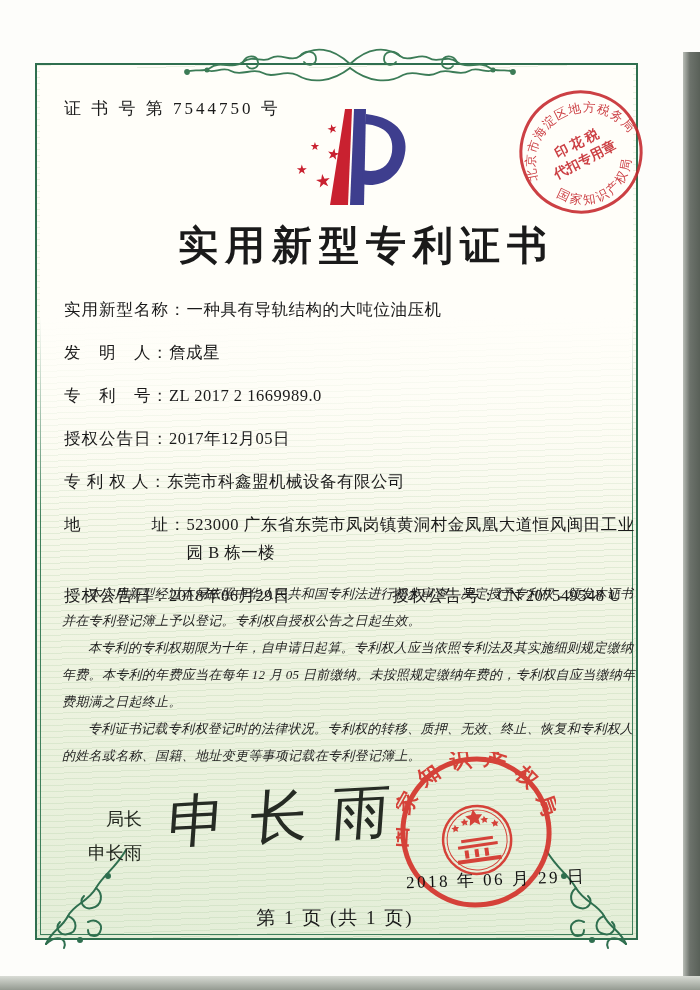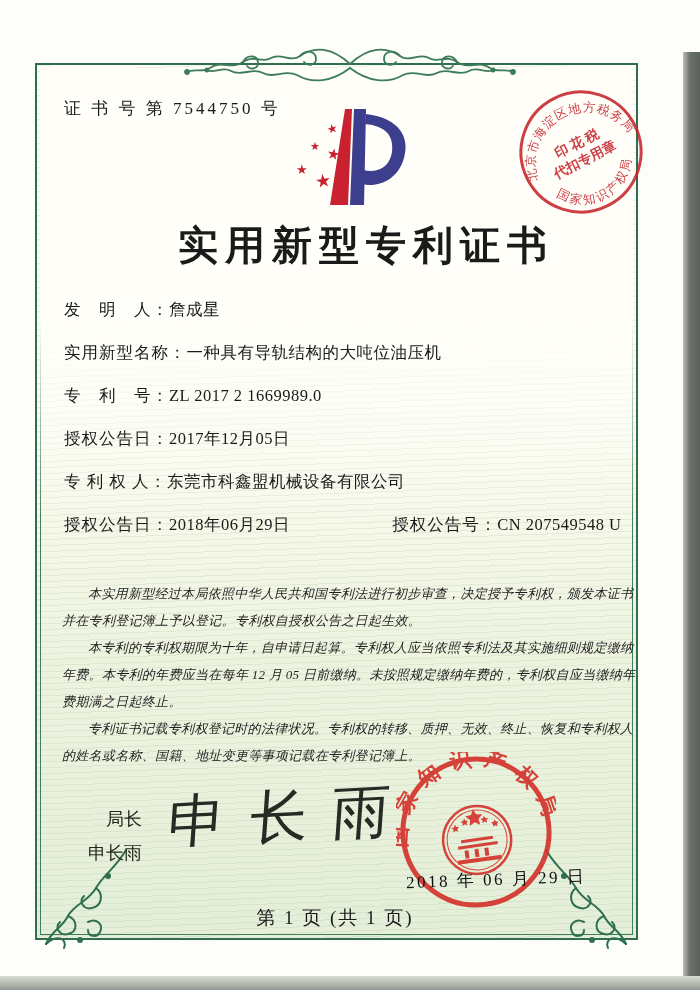--- a/index.html
+++ b/index.html
@@ -135,33 +135,36 @@
     <text x="67" y="62" font-size="13.5" text-anchor="middle" font-weight="bold">印 花 税</text>
     <text x="67" y="80" font-size="13.5" text-anchor="middle" font-weight="bold">代扣专用章</text>
     <text font-size="12.5" letter-spacing="2">
       <textPath href="#taxBot" startOffset="50%" text-anchor="middle">国家知识产权局</textPath>
     </text>
   </g>
 </svg>
 
 <div class="fields">
   <div class="row">
+    <span class="lbl">实用新型名称：</span><span class="val">一种具有导轨结构的大吨位油压机</span>
+  </div>
+  <div class="row">
     <span class="lbl">发　明　人：</span><span class="val">詹成星</span>
   </div>
   <div class="row">
-    <span class="lbl">实用新型名称：</span><span class="val">一种具有导轨结构的大吨位油压机</span>
-  </div>
-  <div class="row">
     <span class="lbl">专　利　号：</span><span class="val">ZL 2017 2 1669989.0</span>
   </div>
   <div class="row">
     <span class="lbl">授权公告日：</span><span class="val">2017年12月05日</span>
   </div>
   <div class="row">
     <span class="lbl">专 利 权 人：</span><span class="val">东莞市科鑫盟机械设备有限公司</span>
+  </div>
+  <div class="row">
+    <span class="lbl">地　　　　址：</span><span class="val-wrap">523000 广东省东莞市凤岗镇黄洞村金凤凰大道恒风闽田工业园 B 栋一楼</span>
   </div>
   <div class="row row-split">
     <span class="part1"><span class="lbl">授权公告日：</span><span class="val">2018年06月29日</span></span>
     <span class="part2"><span class="lbl">授权公告号：</span><span class="val">CN 207549548 U</span></span>
   </div>
 </div>
 
 <div class="body-text">
   <p>本实用新型经过本局依照中华人民共和国专利法进行初步审查，决定授予专利权，颁发本证书并在专利登记簿上予以登记。专利权自授权公告之日起生效。</p>
   <p>本专利的专利权期限为十年，自申请日起算。专利权人应当依照专利法及其实施细则规定缴纳年费。本专利的年费应当在每年 12 月 05 日前缴纳。未按照规定缴纳年费的，专利权自应当缴纳年费期满之日起终止。</p>

